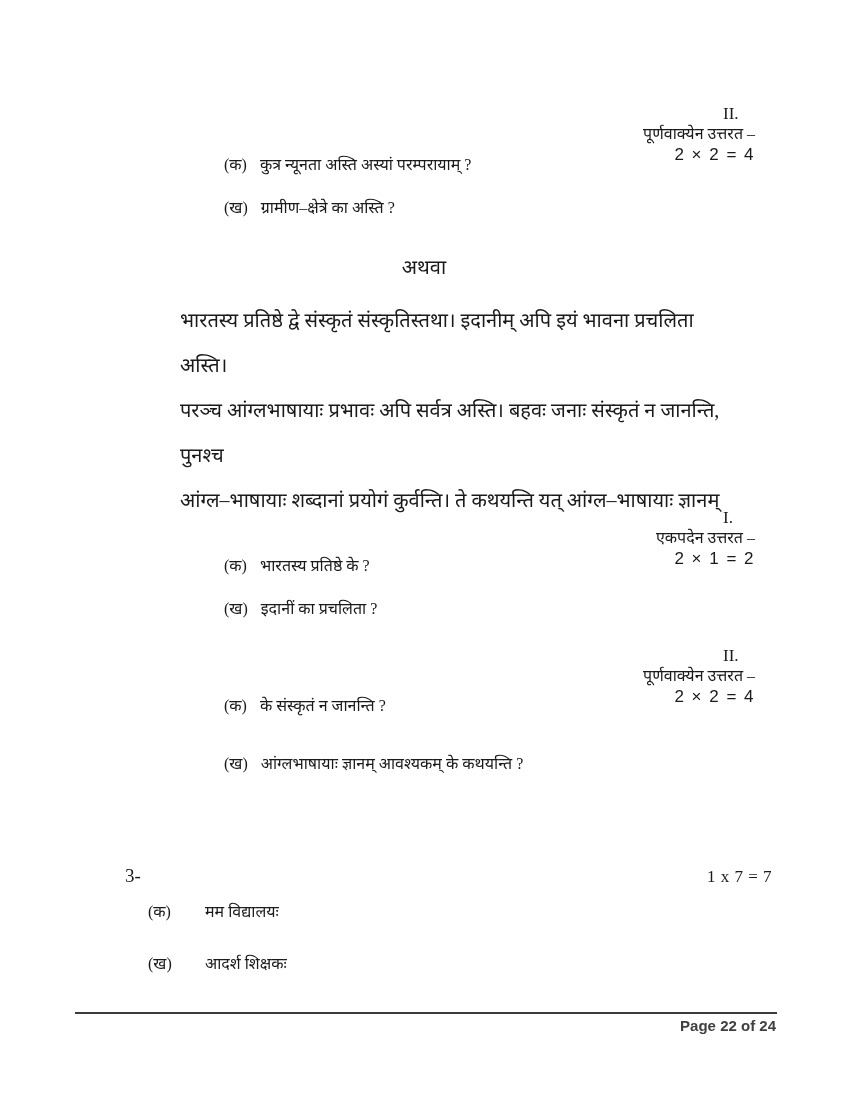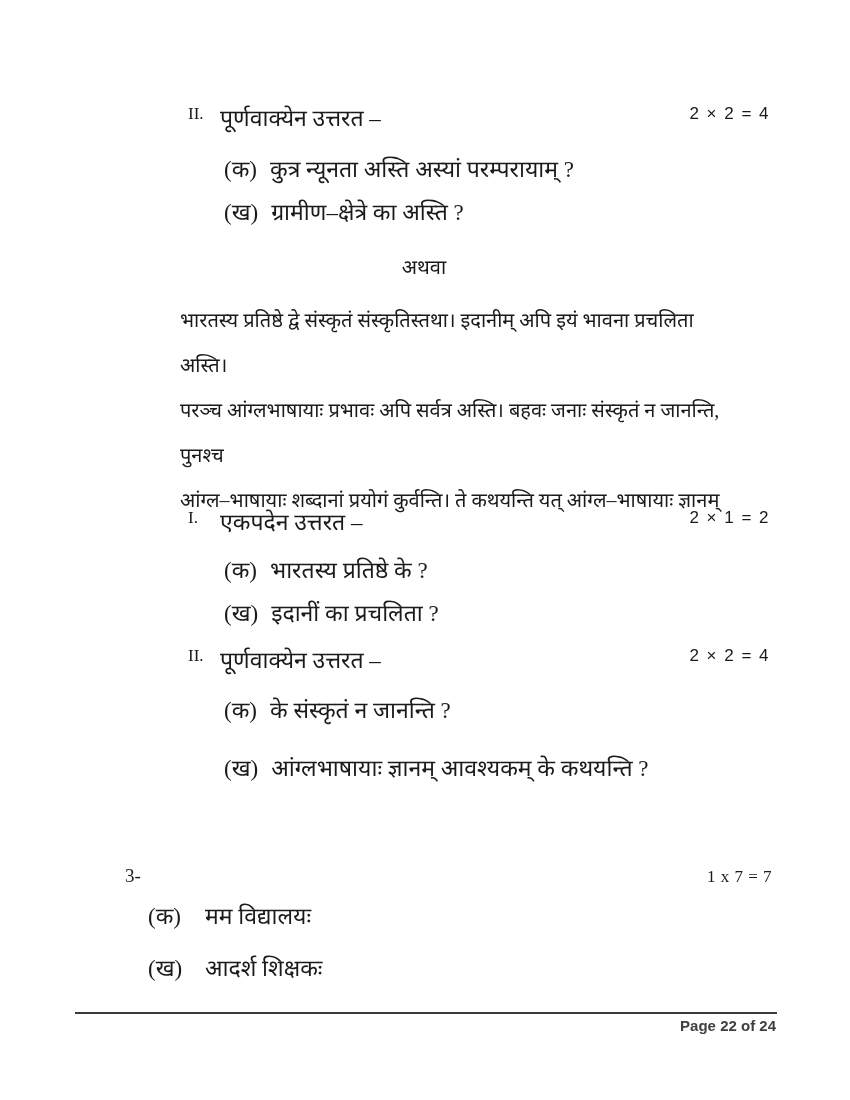--- a/index.html
+++ b/index.html
@@ -8,26 +8,26 @@
     width: 850px; height: 1100px;
     font-family: "Liberation Serif", "DejaVu Sans", serif;
     color: #1a1a1a;
     position: relative;
     overflow: hidden;
   }
   .page {
     position: absolute; inset: 0;
     background: #ffffff;
   }
-  .dev { font-size: 23px; line-height: 1.3; }
+  .dev { font-size: 16px; line-height: 1.3; }
 
   
   .qhead {
-    position: absolute; left: 188px; right: 80px;
-    display: flex; align-items: flex-start;
+    position: absolute; left: 188px; right: 95px;
+    display: flex; align-items: flex-end; flex-direction: column;
   }
   .qhead .numeral {
     font-family: "Liberation Serif", serif;
     font-size: 17px; width: 32px; flex: 0 0 auto;
   }
   .marks {
     margin-left: auto;
     font-family: "Liberation Sans", sans-serif;
     font-size: 17px; letter-spacing: 1.5px;
     white-space: nowrap; flex: 0 0 auto;

